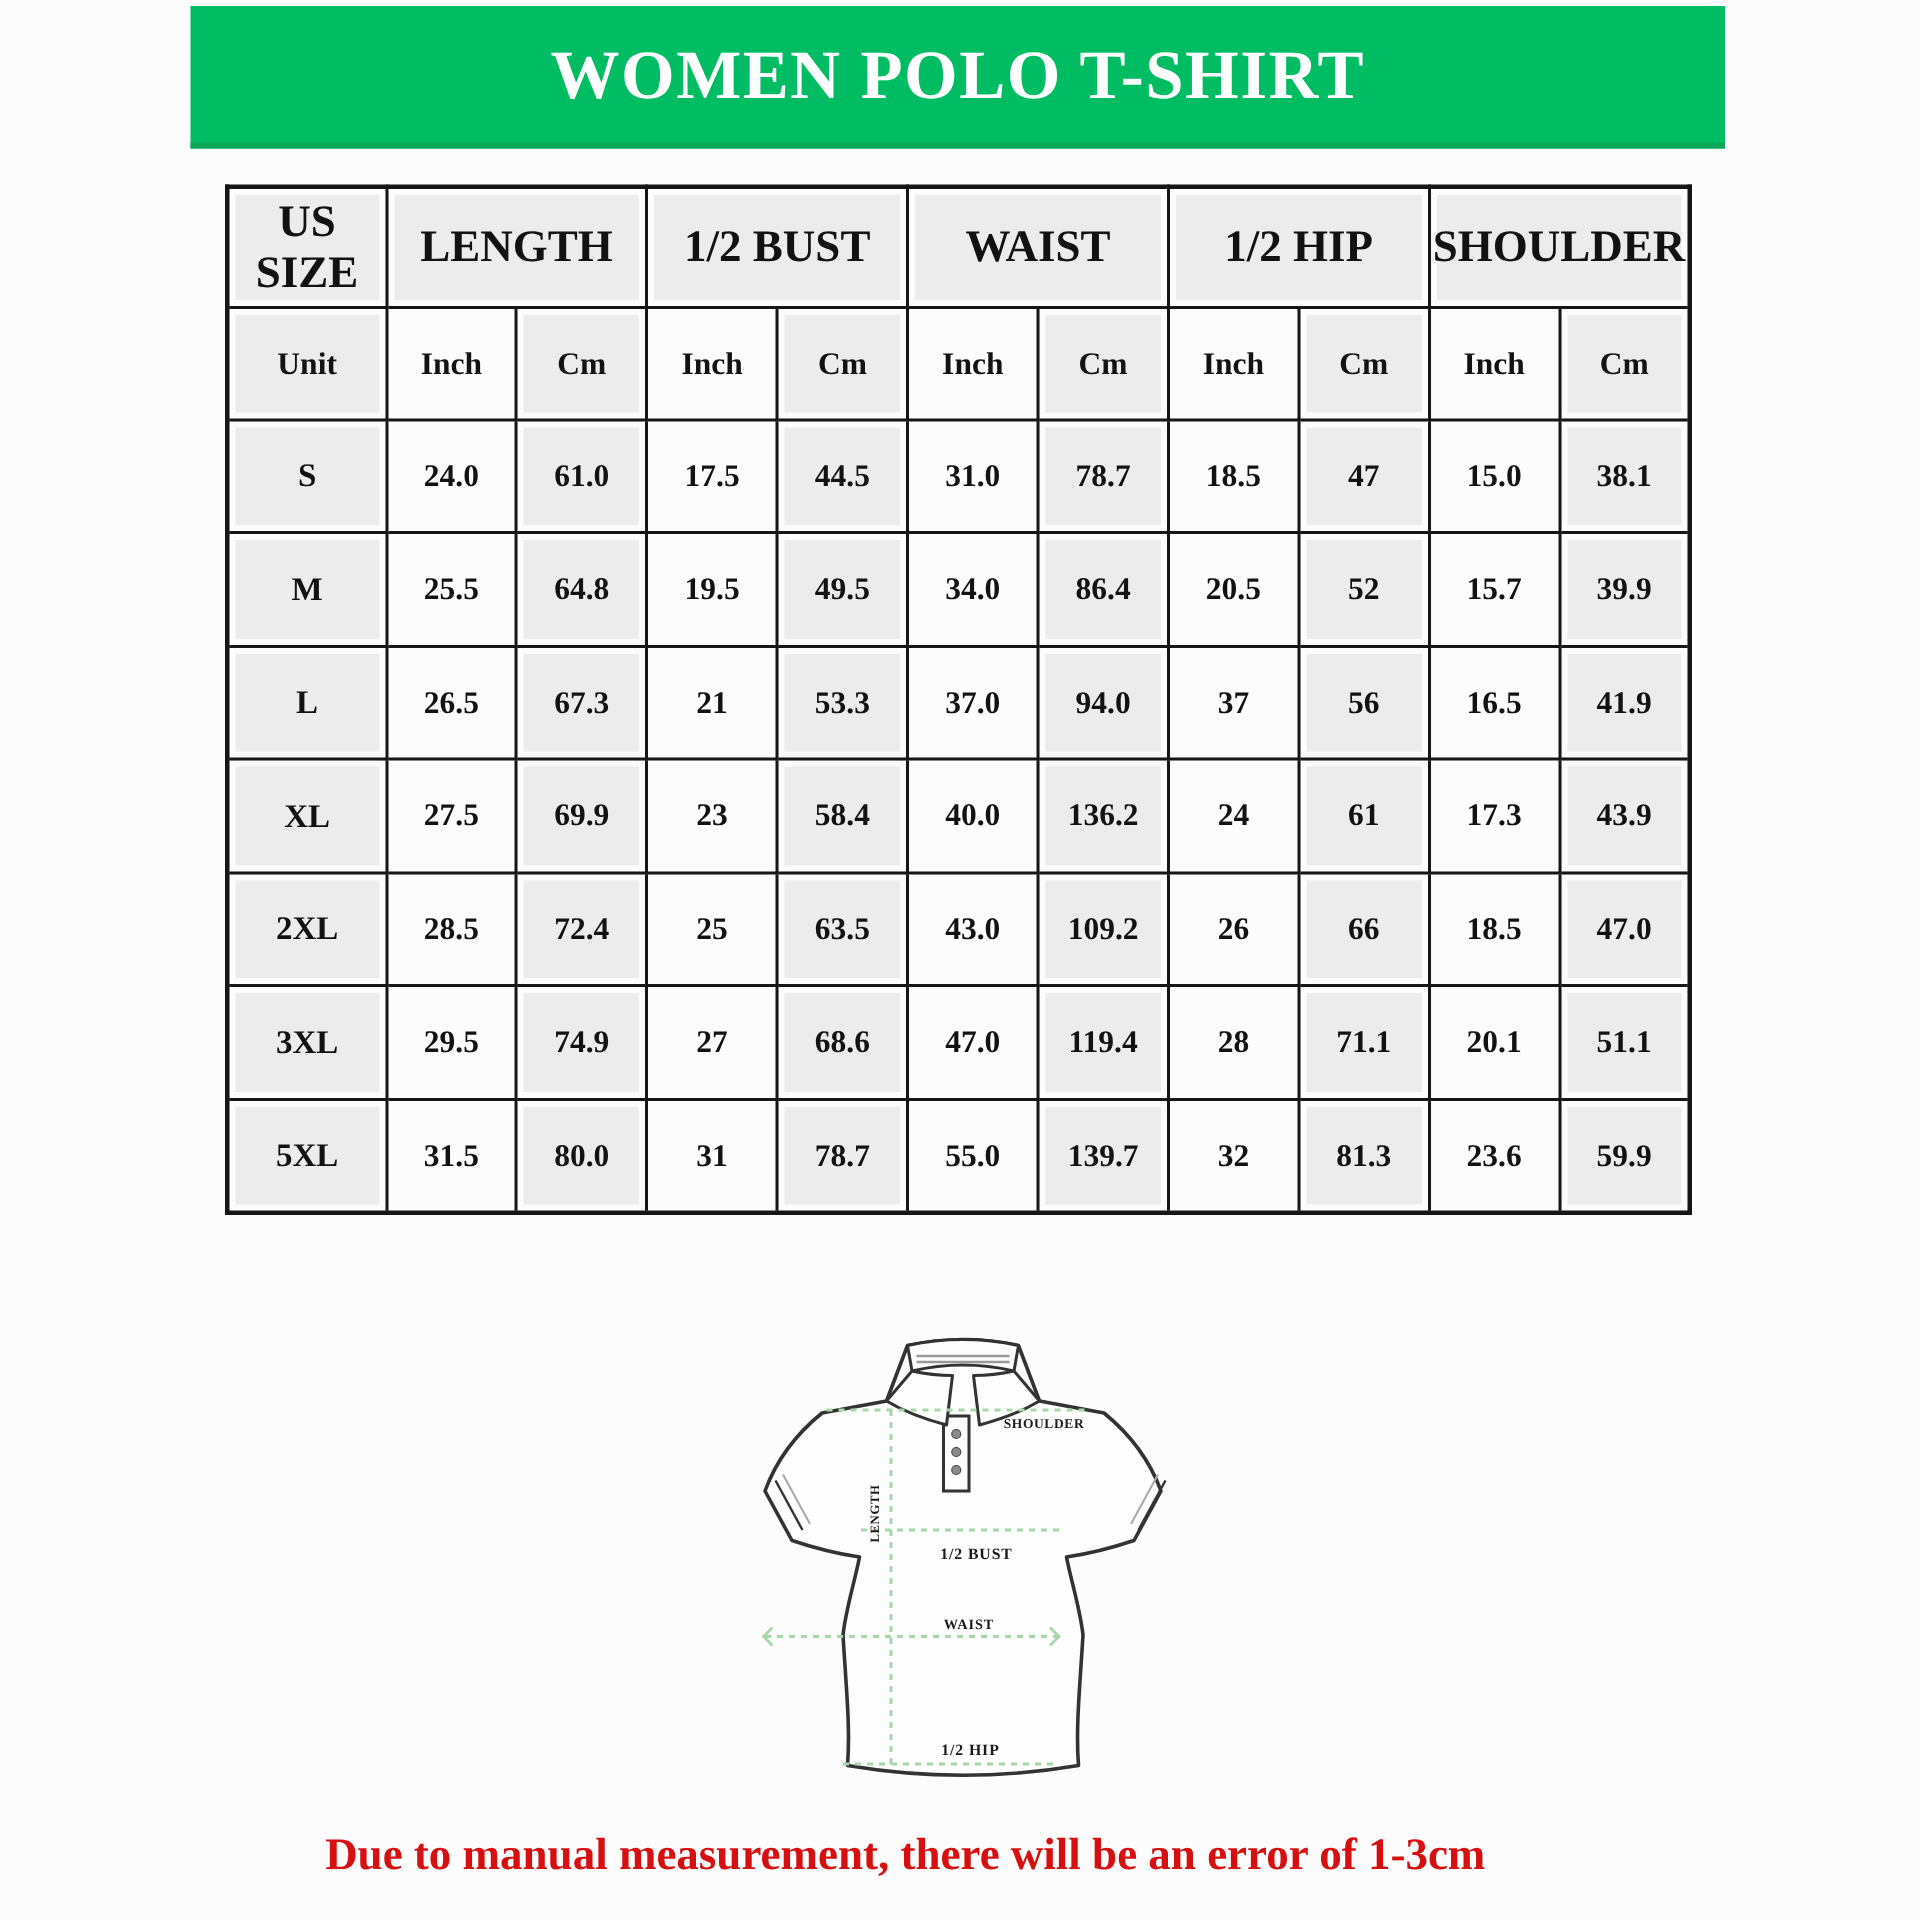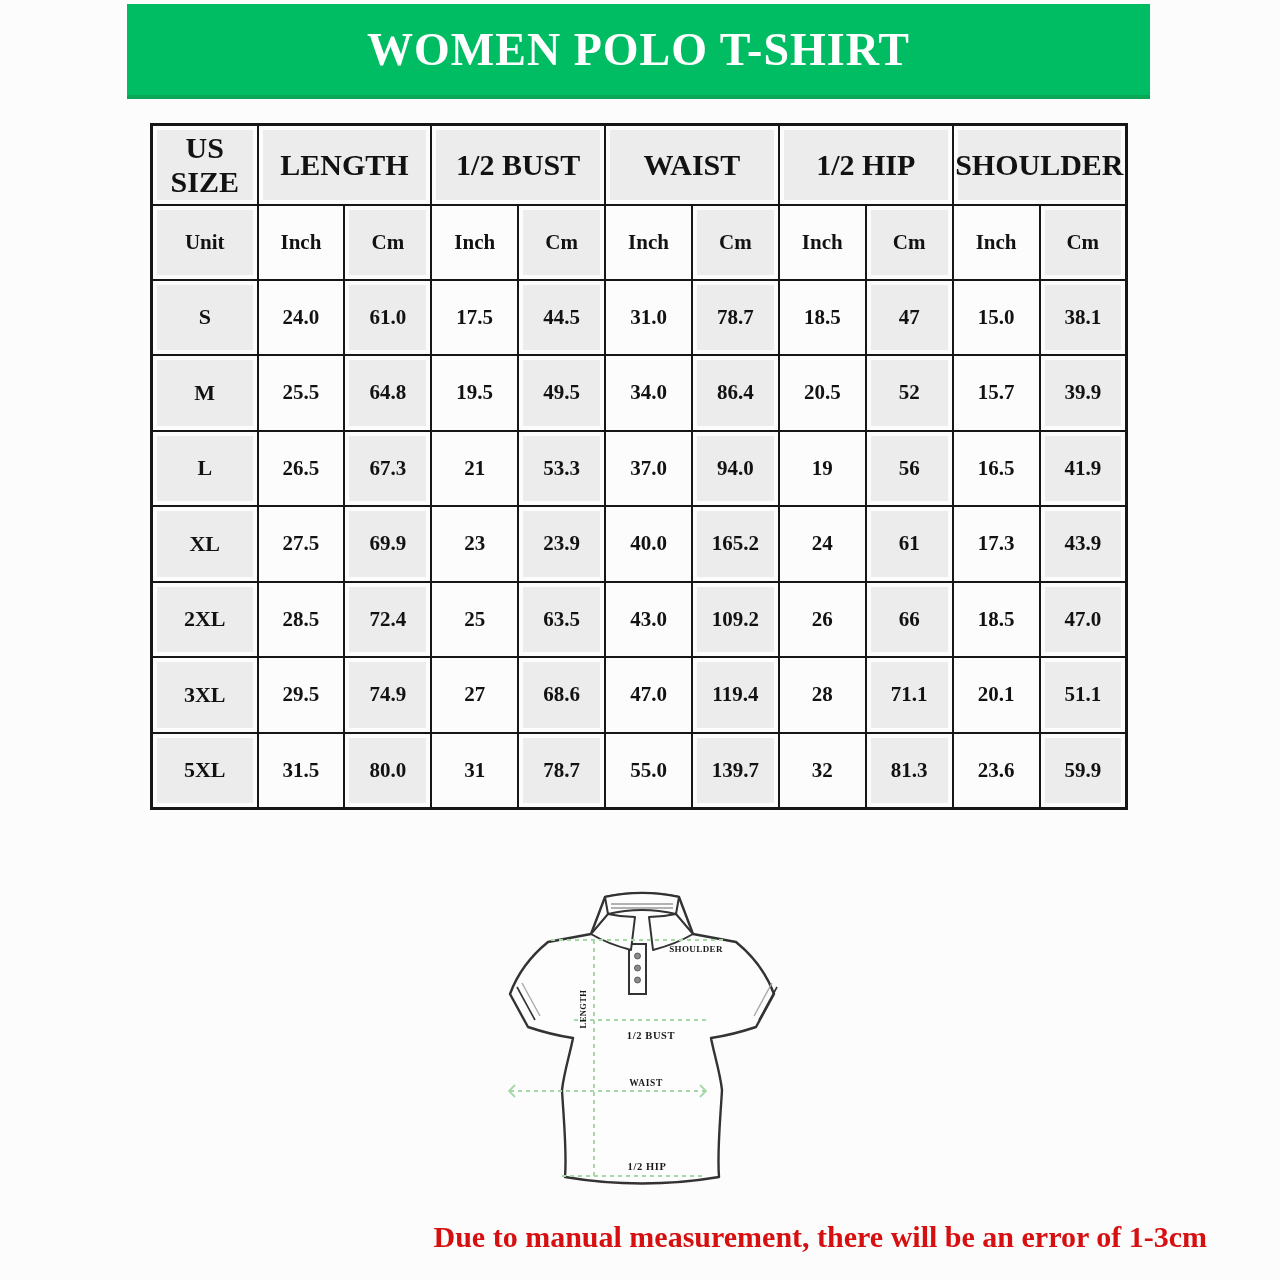--- a/index.html
+++ b/index.html
@@ -40,21 +40,21 @@
   tbody tr{height:75.5px;}
   tbody td{font-size:21px;}
   tbody td.size-name{font-size:22px;}
   .gray{background:var(--cell-gray) !important;
     box-shadow:inset 0 0 0 4px var(--page-bg);}
 
   
   .shirt{position:absolute;left:494px;top:884px;}
 
   
-  .note{position:absolute;left:0;top:1220px;width:1207px;text-align:right;
+  .note{position:absolute;left:0;top:1220px;width:1207px;text-align:center;
     color:var(--note-red);font-size:30px;font-weight:700;}
 </style>
 </head>
 <body>
 
 <div class="page">
 
   <div class="banner">
     <h1>WOMEN POLO T-SHIRT</h1>
   </div>
@@ -125,33 +125,33 @@
             <td class="gray">39.9</td>
           </tr>
           <tr>
             <td class="gray size-name">L</td>
             <td>26.5</td>
             <td class="gray">67.3</td>
             <td>21</td>
             <td class="gray">53.3</td>
             <td>37.0</td>
             <td class="gray">94.0</td>
-            <td>19</td>
+            <td>37</td>
             <td class="gray">56</td>
             <td>16.5</td>
             <td class="gray">41.9</td>
           </tr>
           <tr>
             <td class="gray size-name">XL</td>
             <td>27.5</td>
             <td class="gray">69.9</td>
             <td>23</td>
-            <td class="gray">23.9</td>
+            <td class="gray">58.4</td>
             <td>40.0</td>
-            <td class="gray">165.2</td>
+            <td class="gray">136.2</td>
             <td>24</td>
             <td class="gray">61</td>
             <td>17.3</td>
             <td class="gray">43.9</td>
           </tr>
           <tr>
             <td class="gray size-name">2XL</td>
             <td>28.5</td>
             <td class="gray">72.4</td>
             <td>25</td>

